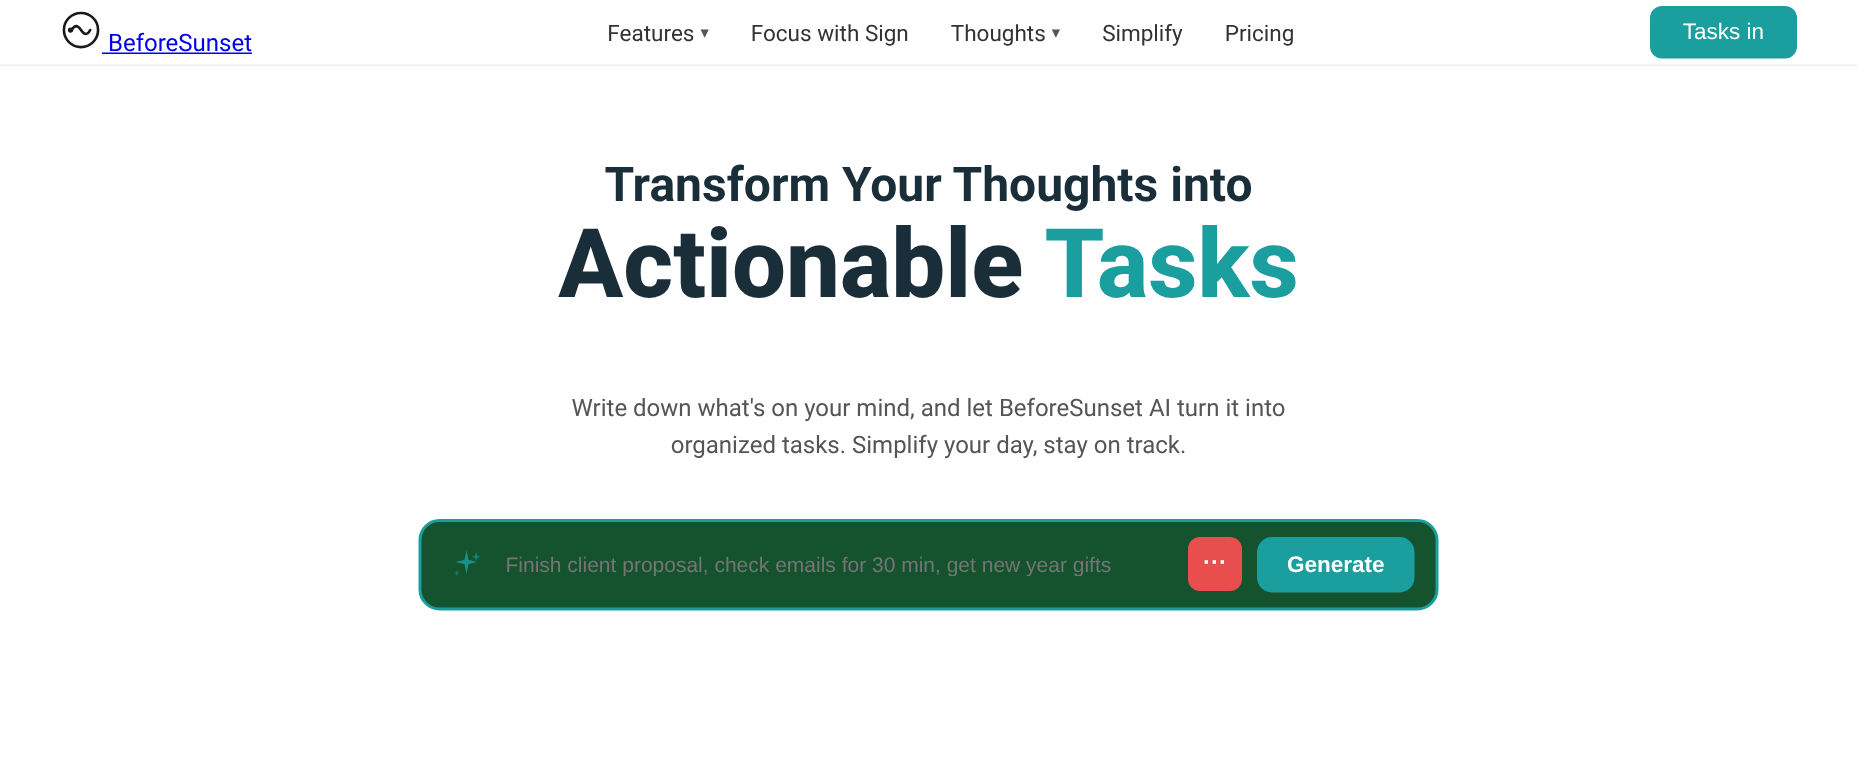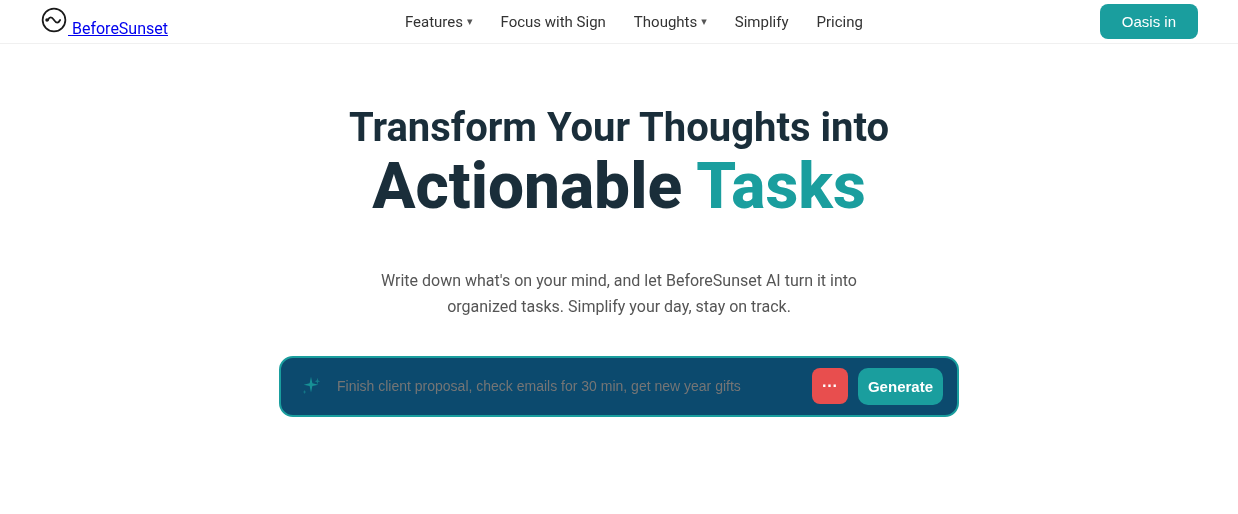--- a/index.html
+++ b/index.html
@@ -68,21 +68,21 @@
     .hero {
       display: flex;
       flex-direction: column;
       align-items: center;
       justify-content: center;
       padding: 60px 20px 40px;
       text-align: center;
     }
 
     .hero-subtitle {
-      font-size: 40px;
+      font-size: 32px;
       font-weight: 700;
       color: #1a2e3a;
       line-height: 1.2;
       margin-bottom: 0;
     }
 
     .hero-title-colored {
       font-size: 64px;
       font-weight: 800;
       line-height: 1.1;
@@ -107,21 +107,21 @@
     }
 
     
     .input-container {
       display: flex;
       align-items: center;
       border: 2px solid #1a9e9e;
       border-radius: 14px;
       padding: 10px 14px;
       width: 680px;
-      background: #0c4a6e;
+      background: #14532d;
       gap: 10px;
     }
 
     .input-icon {
       display: flex;
       align-items: center;
       justify-content: center;
       width: 32px;
       height: 32px;
       flex-shrink: 0;
@@ -155,21 +155,21 @@
       color: #fff;
       font-size: 16px;
       font-weight: 700;
     }
 
     .generate-btn {
       background: #1a9e9e;
       color: #fff;
       border: none;
       border-radius: 10px;
-      padding: 10px 10px;
+      padding: 10px 20px;
       font-size: 15px;
       font-weight: 600;
       cursor: pointer;
       flex-shrink: 0;
     }
   </style>
 </head>
 <body>
 
 <nav>
@@ -205,21 +205,21 @@
         <span>Simplify</span>
       </a>
     </li>
     <li>
       <a href="#">
         <span>Pricing</span>
       </a>
     </li>
   </ul>
 
-  <button class="sign-in-btn">Oasis in</button>
+  <button class="sign-in-btn">Tasks in</button>
 </nav>
 
 <section class="hero">
   <p class="hero-subtitle">Transform Your Thoughts into</p>
   <div class="hero-title-colored">
     <span class="hero-title-actionable">Actionable</span>
     <span> </span>
     <span class="hero-title-tasks">Tasks</span>
   </div>
   <p class="hero-description">Write down what's on your mind, and let BeforeSunset AI turn it into organized tasks. Simplify your day, stay on track.</p>

